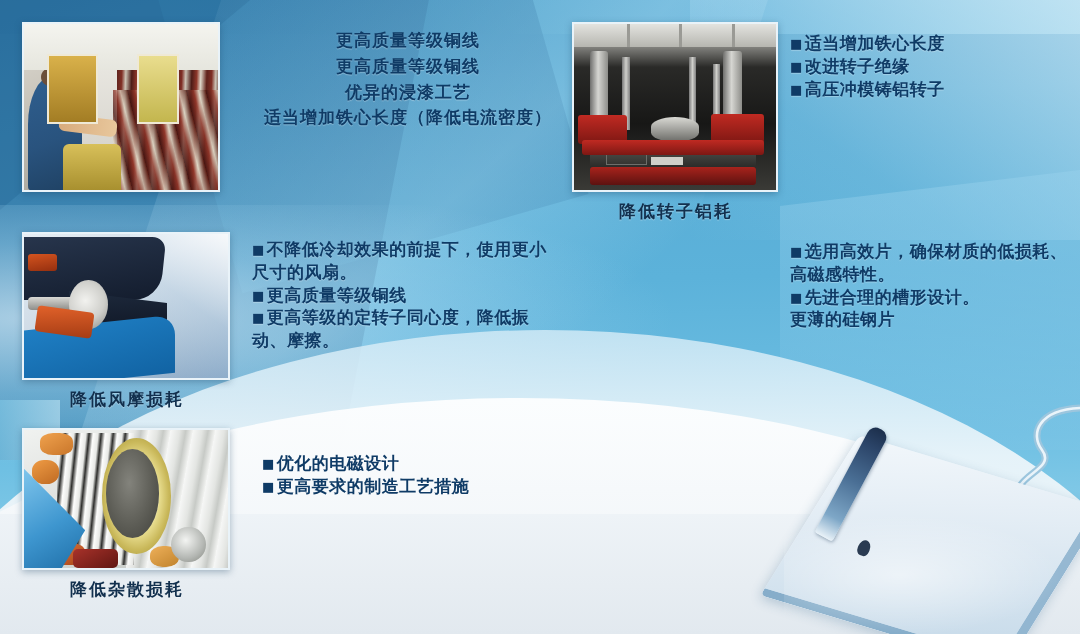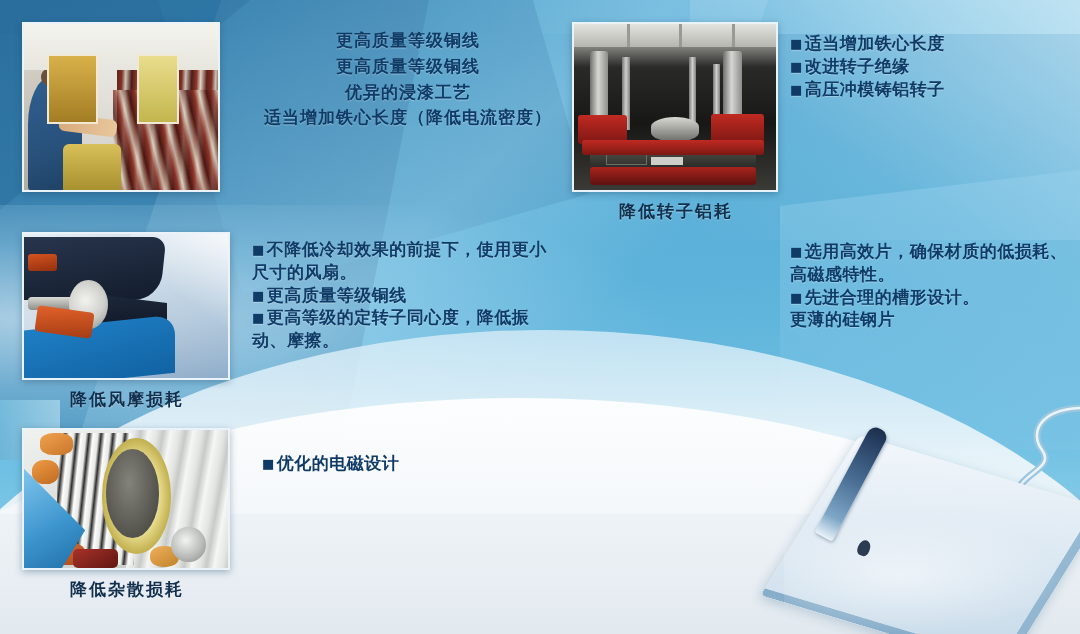--- a/index.html
+++ b/index.html
@@ -451,15 +451,16 @@
       <div class="p5-orange4"></div>
       <div class="p5-knob"></div>
       <div class="p5-red"></div>
       <div class="p5-blue"></div>
     </div>
     <div class="caption">降低杂散损耗</div>
   </div>
 
   <div class="txt bullets" style="left:262px; top:452px; width:320px;">
     <p class="sq">优化的电磁设计</p>
+    <p class="sq">更高要求的制造工艺措施</p>
   </div>
 
 </div>
 
 </body></html>

